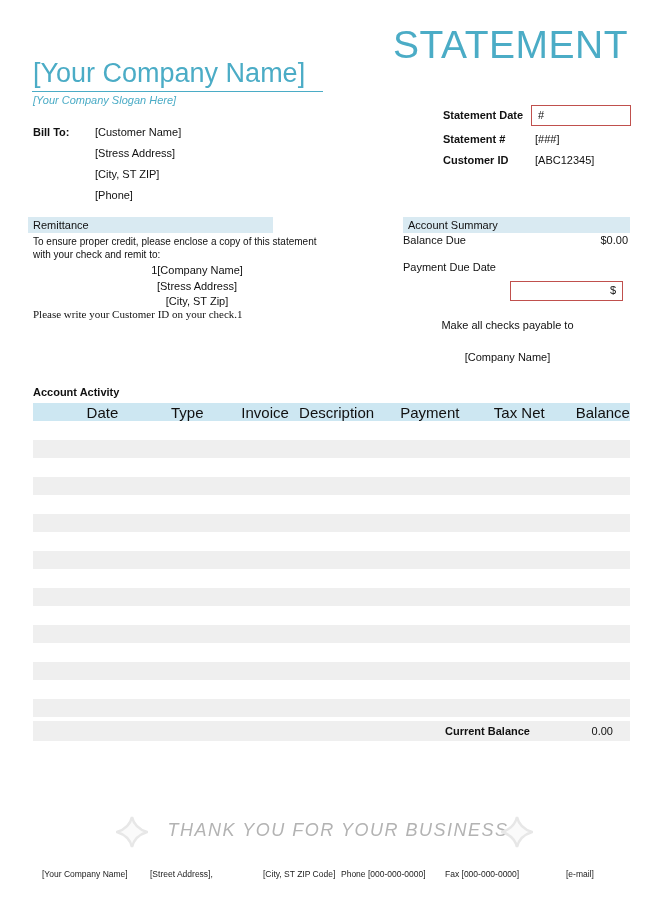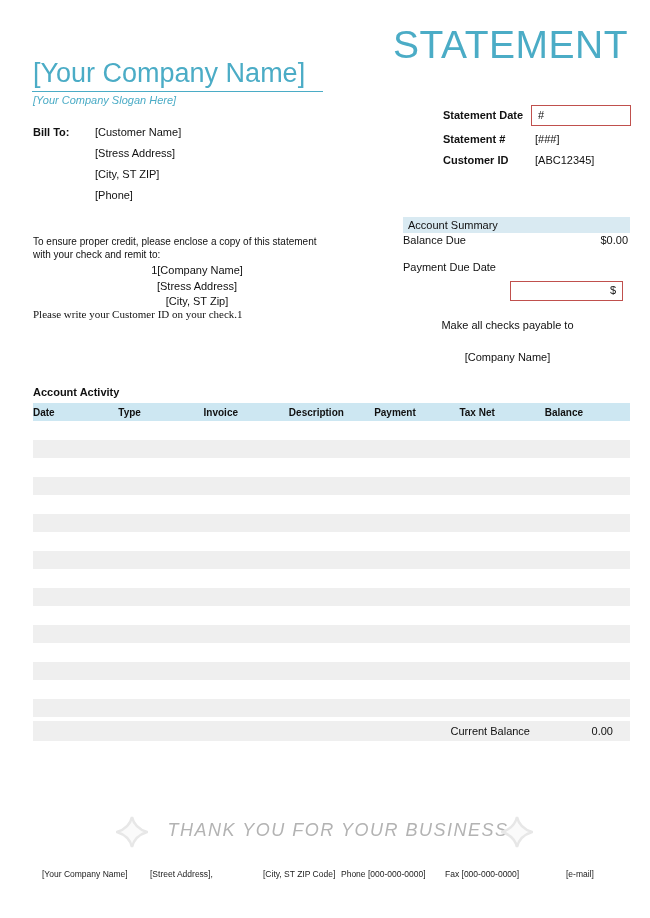--- a/index.html
+++ b/index.html
@@ -45,30 +45,30 @@
 
   .summary-label{left:403px;}
   .summary-value{left:403px;width:225px;text-align:right;padding-right:0;}
   .payable-line{left:395px;width:225px;text-align:center;}
 
   .activity-title{left:33px;top:386px;}
   .table-header{
     left:33px;top:403px;width:597px;height:18px;
     background:#CDE7F2;display:flex;align-items:center;
   }
-  .th-cell{flex:1;text-align:left;font-weight:bold;font-size:10px;}
+  .th-cell{flex:1;text-align:right;font-weight:normal;font-size:15px;}
   .table-body{left:33px;top:421px;width:597px;}
   .activity-row{width:597px;height:18.5px;}
   .activity-row.gray{background:#EFEFEF;}
   .activity-row.white{background:#FFFFFF;}
   .current-balance-row{
     left:33px;top:721px;width:597px;height:20px;
     background:#EFEFEF;
   }
-  .cb-label{position:absolute;right:100px;top:0;height:20px;line-height:20px;font-weight:normal;font-size:11px;}
+  .cb-label{position:absolute;right:100px;top:0;height:20px;line-height:20px;font-weight:bold;font-size:11px;}
   .cb-value{position:absolute;right:17px;top:0;height:20px;line-height:20px;font-size:11px;}
 
   .thankyou{
     left:18px;top:820px;width:640px;text-align:center;
     font-size:18px;font-style:italic;letter-spacing:1.5px;
     color:#B3B3B3;
   }
   .sparkle{width:32px;height:32px;}
   .sparkle-left{left:116px;top:816px;}
   .sparkle-right{left:501px;top:816px;}
@@ -91,20 +91,21 @@
   <div class="abs t11 billto-line" style="top:168px;">[City, ST ZIP]</div>
   <div class="abs t11 billto-line" style="top:189px;">[Phone]</div>
 
   <div class="abs t11 bold meta-label" style="top:109px;">Statement Date</div>
   <div class="abs input-box stmt-date-box">#</div>
   <div class="abs t11 bold meta-label" style="top:133px;">Statement #</div>
   <div class="abs t11 meta-value" style="top:133px;">[###]</div>
   <div class="abs t11 bold meta-label" style="top:154px;">Customer ID</div>
   <div class="abs t11 meta-value" style="top:154px;">[ABC12345]</div>
 
+  <div class="abs band remit-band">Remittance</div>
   <div class="abs remit-para" style="top:236px;">To ensure proper credit, please enclose a copy of this statement</div>
   <div class="abs remit-para" style="top:249px;">with your check and remit to:</div>
   <div class="abs t11 remit-center" style="top:264px;">1[Company Name]</div>
   <div class="abs t11 remit-center" style="top:280px;">[Stress Address]</div>
   <div class="abs t11 remit-center" style="top:295px;">[City, ST Zip]</div>
   <div class="abs t11 remit-note">Please write your Customer ID on your check.1</div>
 
   <div class="abs band summary-band">Account Summary</div>
   <div class="abs t11 summary-label" style="top:234px;">Balance Due</div>
   <div class="abs t11 summary-value" style="top:234px;">$0.00</div>

